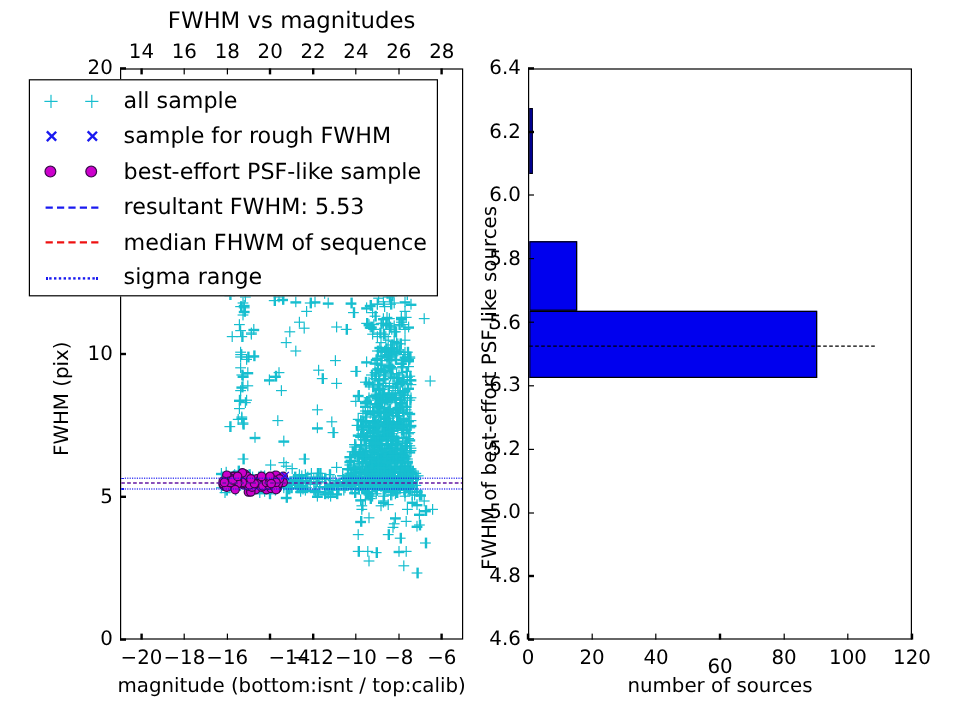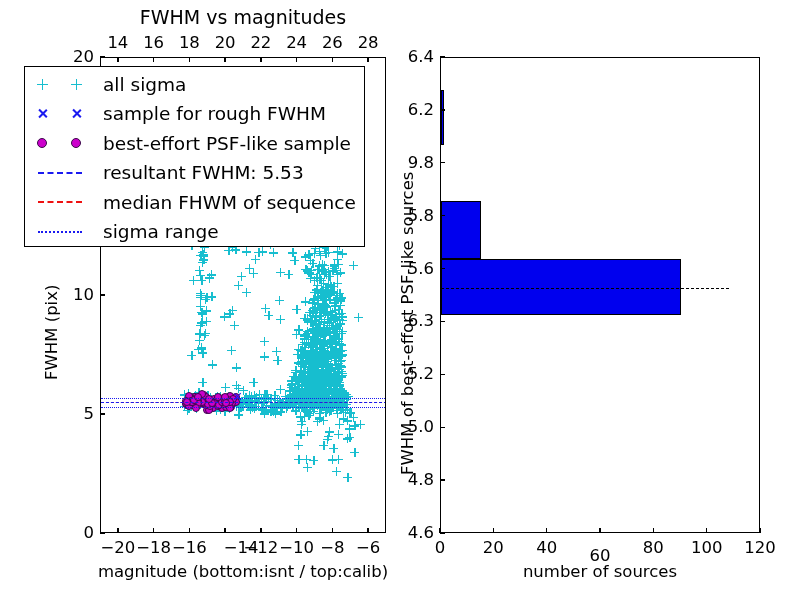--- a/index.html
+++ b/index.html
@@ -1491,21 +1491,21 @@
 
   <div class="axname" style="left:243px;top:564px;">magnitude (bottom:isnt / top:calib)</div>
   <div class="axname vert" style="left:44px;top:380px;transform:rotate(-90deg);">FWHM (pix)</div>
 
   <div class="legend" id="legend-box" style="left:24px;top:66px;width:341px;height:181px;">
       <div class="legrow" style="top:2px;">
         <div class="legmark">
           <div class="lm-plus" style="left:12px;"></div>
           <div class="lm-plus" style="left:46px;"></div>
         </div>
-        <span class="legtext">all sigma</span>
+        <span class="legtext">all sample</span>
       </div>
       <div class="legrow" style="top:31.5px;">
         <div class="legmark">
           <div class="lm-cross" style="left:12px;"></div>
           <div class="lm-cross" style="left:46px;"></div>
         </div>
         <span class="legtext">sample for rough FWHM</span>
       </div>
       <div class="legrow" style="top:61px;">
         <div class="legmark">
@@ -1545,21 +1545,21 @@
       <div class="tlabel bot" style="left:760px;top:540px;">120</div>
     </div>
   <div id="hist-left-ticklabels">
       <div class="tlabel left" style="left:394px;top:533px;width:40px;">4.6</div>
       <div class="tlabel left" style="left:394px;top:480.1111111111111px;width:40px;">4.8</div>
       <div class="tlabel left" style="left:394px;top:427.2222222222222px;width:40px;">5.0</div>
       <div class="tlabel left" style="left:394px;top:374.33333333333326px;width:40px;">5.2</div>
       <div class="tlabel left" style="left:394px;top:321.44444444444434px;width:40px;">6.3</div>
       <div class="tlabel left" style="left:394px;top:268.55555555555566px;width:40px;">5.6</div>
       <div class="tlabel left" style="left:394px;top:215.66666666666674px;width:40px;">5.8</div>
-      <div class="tlabel left" style="left:394px;top:162.77777777777783px;width:40px;">9.8</div>
+      <div class="tlabel left" style="left:394px;top:162.77777777777783px;width:40px;">6.0</div>
       <div class="tlabel left" style="left:394px;top:109.88888888888891px;width:40px;">6.2</div>
       <div class="tlabel left" style="left:394px;top:57px;width:40px;">6.4</div>
     </div>
 
   <div class="axes" id="hist-axes" style="left:440px;top:57px;width:320px;height:476px;">
     <div class="clip" id="hist-clip" style="left:0;top:0;width:100%;height:100%;">
         <div style="position:absolute;left:0;top:200.97777777777787px;width:240px;height:55.5333333333333px;background:#0000ee;border:1.2px solid #000000;box-sizing:border-box;"></div>
         <div style="position:absolute;left:0;top:142.79999999999995px;width:40px;height:58.17777777777792px;background:#0000ee;border:1.2px solid #000000;box-sizing:border-box;"></div>
         <div style="position:absolute;left:0;top:31.73333333333335px;width:2.6666666666666856px;height:55.5333333333333px;background:#0000ee;border:1.2px solid #000000;box-sizing:border-box;"></div>
         <div class="hline dashblack" style="left:0;top:230.0666666666666px;width:288px;"></div>

